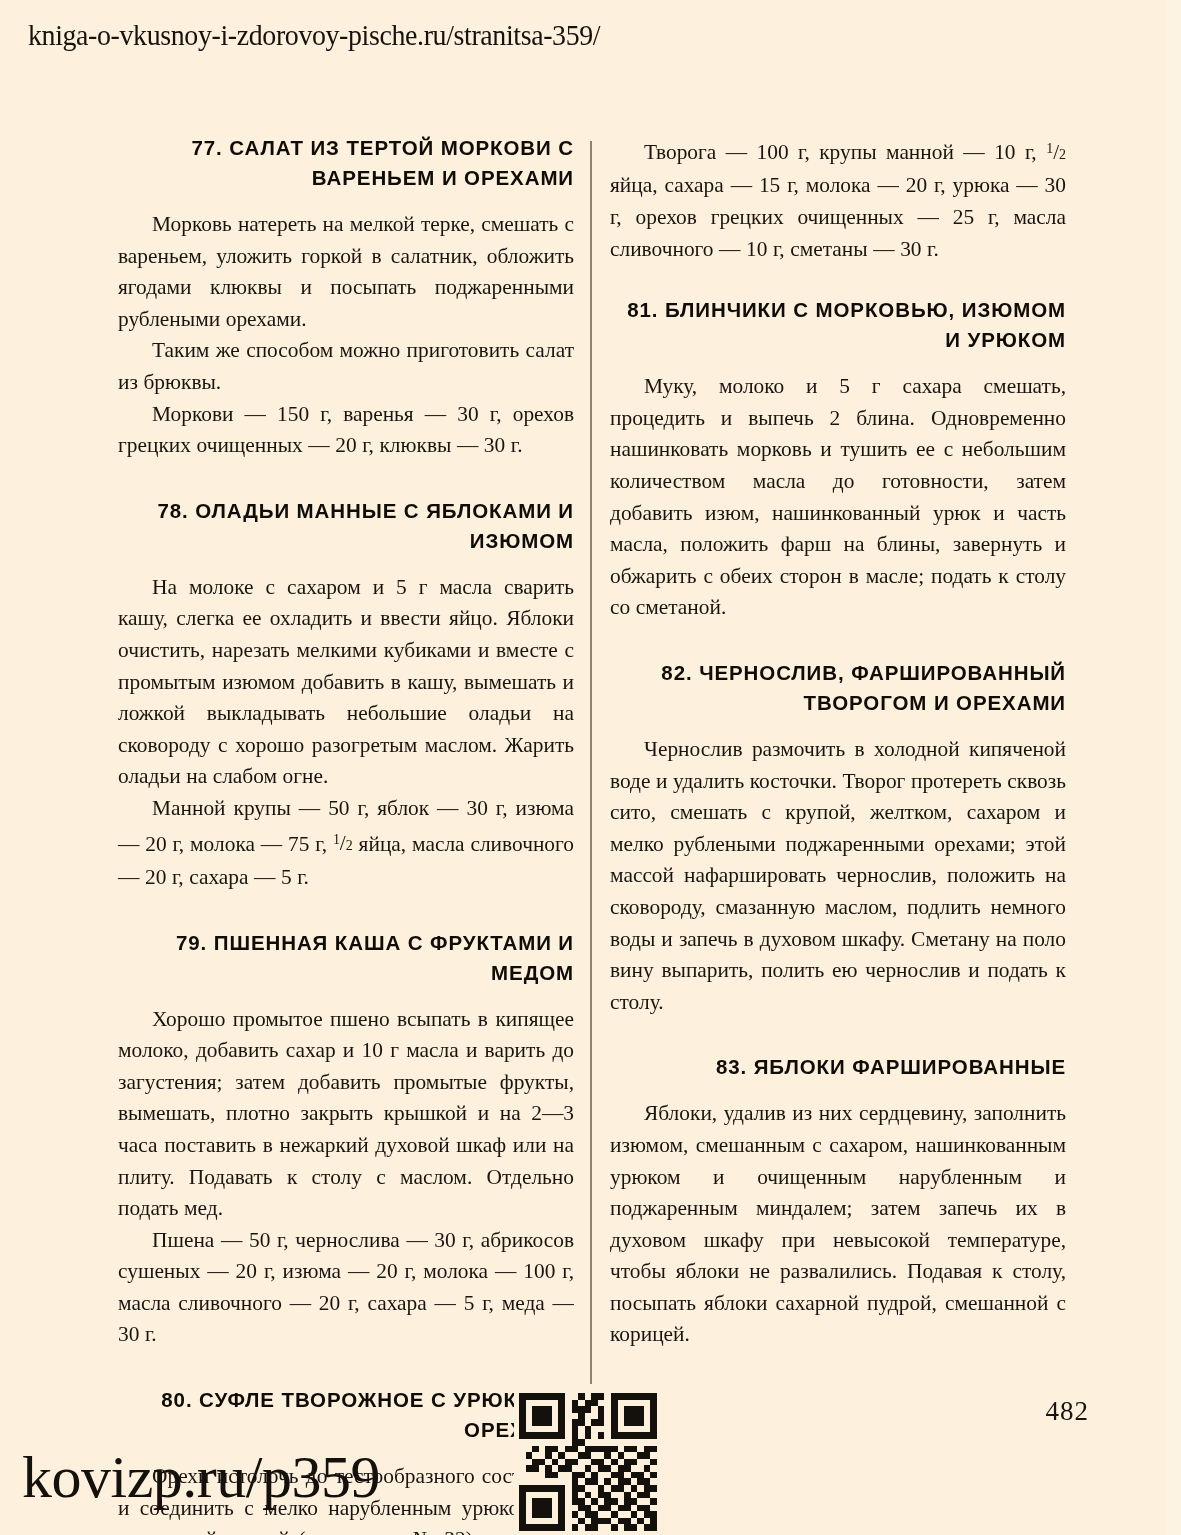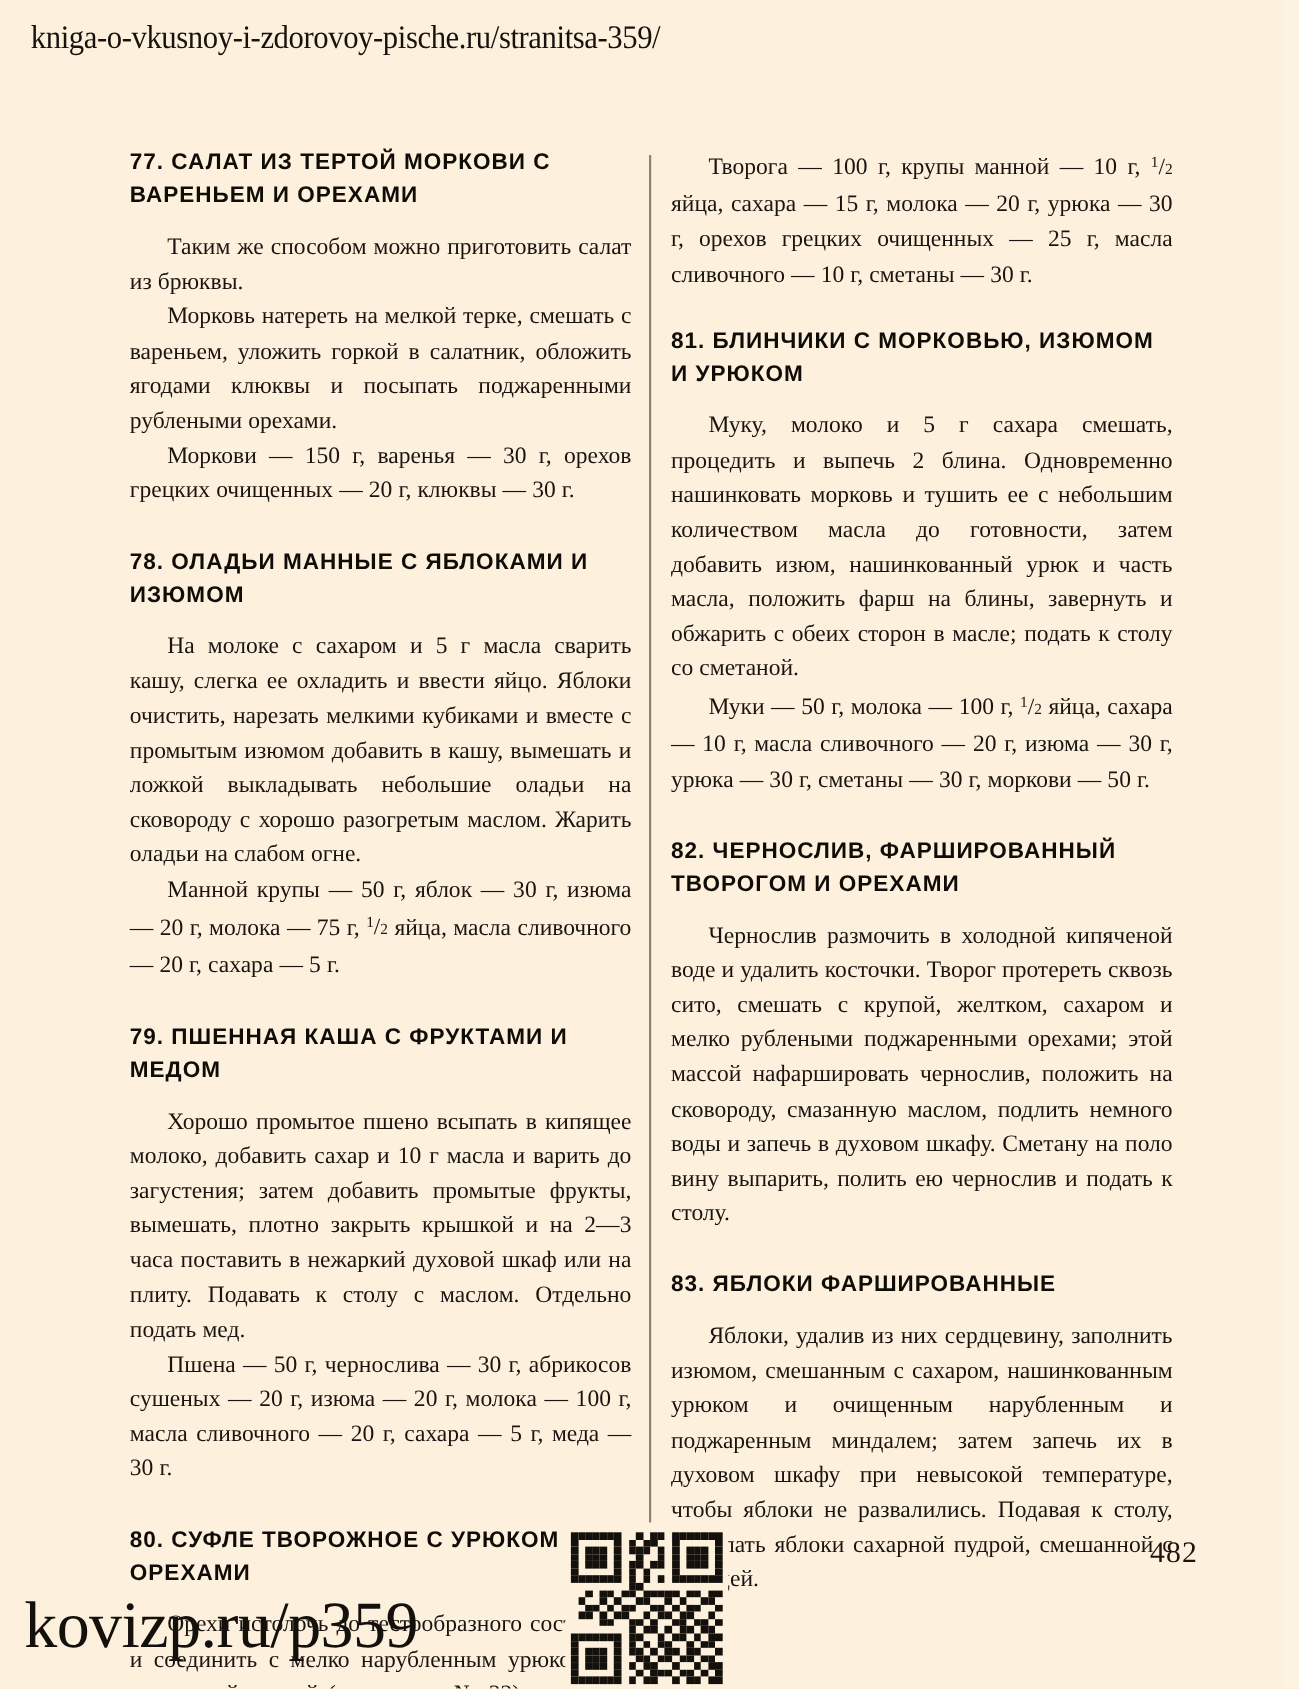--- a/index.html
+++ b/index.html
@@ -59,21 +59,21 @@
     background: #6a5a4a;
     opacity: 0.75;
   }
   
   h2.recipe-title {
     font-family: "Liberation Sans", "DejaVu Sans", sans-serif;
     font-weight: bold;
     font-size: 20.5px;
     line-height: 30px;
     letter-spacing: 0.9px;
-    text-align: left;
+    text-align: right;
     margin: 0;
     padding: 0;
     color: #100c08;
     text-transform: uppercase;
   }
   .recipe { margin: 0 0 4px 0; }
   .recipe + .recipe { margin-top: 0; }
   .spacer-before-title { height: 30px; }
   .spacer-after-title  { height: 16px; }
 
@@ -140,22 +140,22 @@
 
 <div class="columns">
 
   <div class="divider"></div>
 
   <div class="col col-left">
 
     <div class="recipe">
       <h2 class="recipe-title">77. САЛАТ ИЗ ТЕРТОЙ МОРКОВИ С ВАРЕНЬЕМ И ОРЕХАМИ</h2>
       <div class="spacer-after-title"></div>
+      <p class="para">Морковь натереть на мелкой терке, смешать с вареньем, уложить горкой в салатник, обложить ягодами клюквы и посыпать поджаренными рублеными орехами.</p>
       <p class="para">Таким же способом можно приготовить салат из брюквы.</p>
-      <p class="para">Морковь натереть на мелкой терке, смешать с вареньем, уложить горкой в салатник, обложить ягодами клюквы и посыпать поджаренными рублеными орехами.</p>
       <p class="para ingredients">Моркови — 150 г, варенья — 30 г, орехов грецких очищенных — 20 г, клюквы — 30 г.</p>
     </div>
 
     <div class="recipe">
       <div class="spacer-before-title"></div>
       <h2 class="recipe-title">78. ОЛАДЬИ МАННЫЕ С ЯБЛОКАМИ И ИЗЮМОМ</h2>
       <div class="spacer-after-title"></div>
       <p class="para">На молоке с сахаром и 5 г масла сварить кашу, слегка ее охладить и ввести яйцо. Яблоки очистить, нарезать мелкими кубиками и вместе с промытым изюмом добавить в кашу, вымешать и ложкой выкладывать небольшие оладьи на сковороду с хорошо разогретым маслом. Жарить оладьи на слабом огне.</p>
       <p class="para ingredients"><span>Манной крупы — 50 г, яблок — 30 г, изюма — 20 г, молока — 75 г, </span><span class="frac"><sup>1</sup>/<sub>2</sub></span><span> яйца, масла сливочного — 20 г, сахара — 5 г.</span></p>
     </div>
@@ -179,21 +179,20 @@
 
   <div class="col col-right">
 
     <p class="para ingredients"><span>Творога — 100 г, крупы манной — 10 г, </span><span class="frac"><sup>1</sup>/<sub>2</sub></span><span> яйца, сахара — 15 г, молока — 20 г, урюка — 30 г, орехов грецких очищенных — 25 г, масла сливочного — 10 г, сметаны — 30 г.</span></p>
 
     <div class="recipe">
       <div class="spacer-before-title"></div>
       <h2 class="recipe-title">81. БЛИНЧИКИ С МОРКОВЬЮ, ИЗЮМОМ И УРЮКОМ</h2>
       <div class="spacer-after-title"></div>
       <p class="para">Муку, молоко и 5 г сахара смешать, процедить и выпечь 2 блина. Одновременно нашинковать морковь и тушить ее с небольшим количеством масла до готовности, затем добавить изюм, нашинкованный урюк и часть масла, положить фарш на блины, завернуть и обжарить с обеих сторон в масле; подать к столу со сметаной.</p>
-      <p class="para ingredients"><span>Муки — 50 г, молока — 100 г, </span><span class="frac"><sup>1</sup>/<sub>2</sub></span><span> яйца, сахара — 10 г, масла сливочного — 20 г, изюма — 30 г, урюка — 30 г, сметаны — 30 г, моркови — 50 г.</span></p>
     </div>
 
     <div class="recipe">
       <div class="spacer-before-title"></div>
       <h2 class="recipe-title">82. ЧЕРНОСЛИВ, ФАРШИРОВАННЫЙ ТВОРОГОМ И ОРЕХАМИ</h2>
       <div class="spacer-after-title"></div>
       <p class="para">Чернослив размочить в холодной кипяченой воде и удалить косточки. Творог протереть сквозь сито, смешать с крупой, желтком, сахаром и мелко рублеными поджаренными орехами; этой массой нафаршировать чернослив, положить на сковороду, смазанную маслом, подлить немного воды и запечь в духовом шкафу. Сметану на поло вину выпарить, полить ею чернослив и подать к столу.</p>
     </div>
 
     <div class="recipe">

